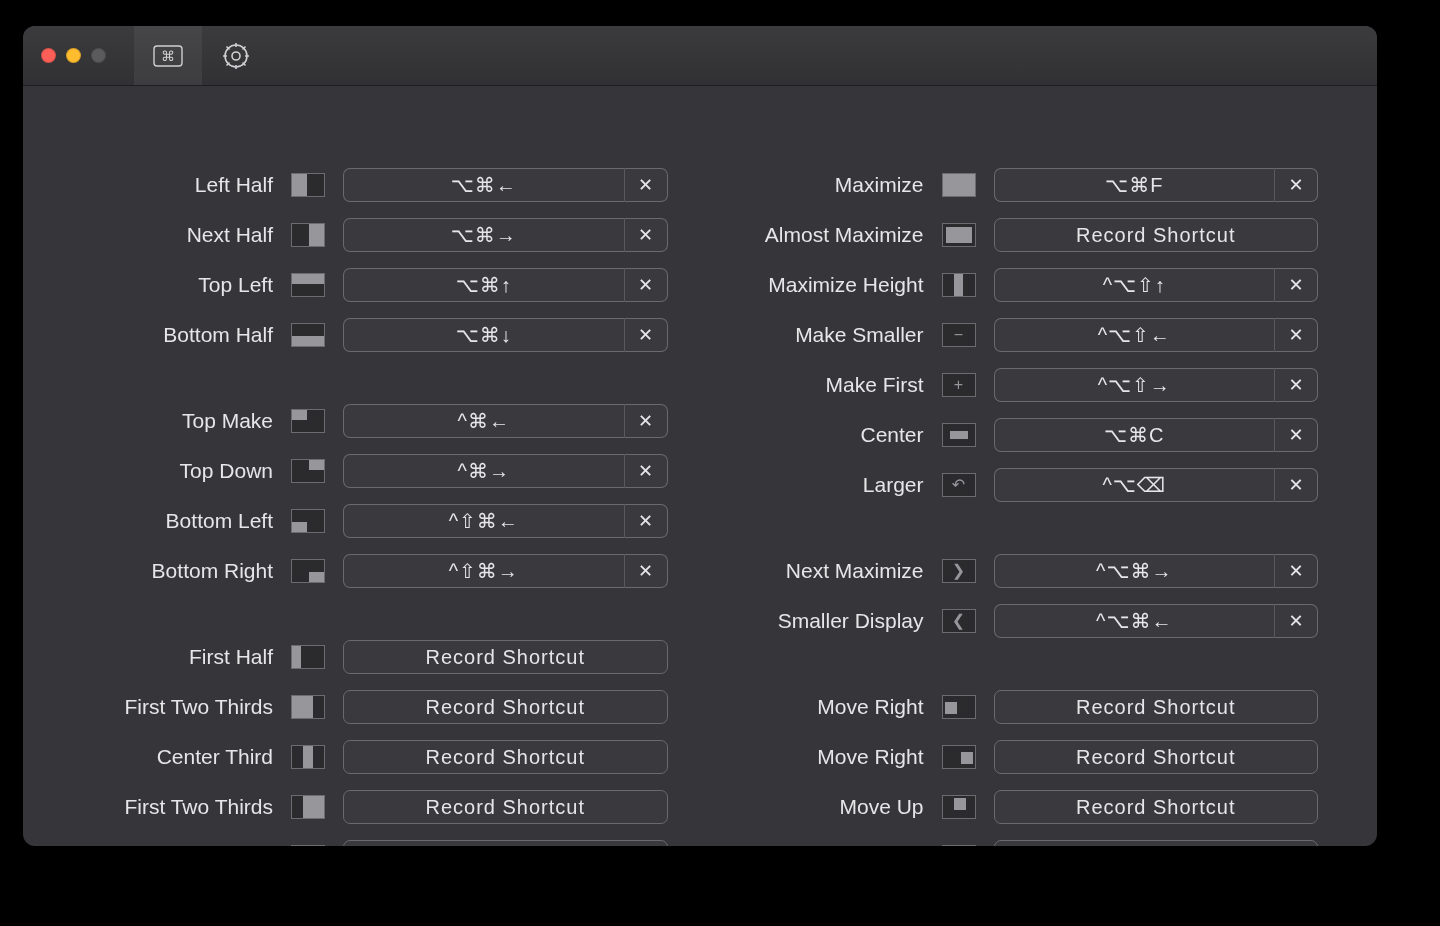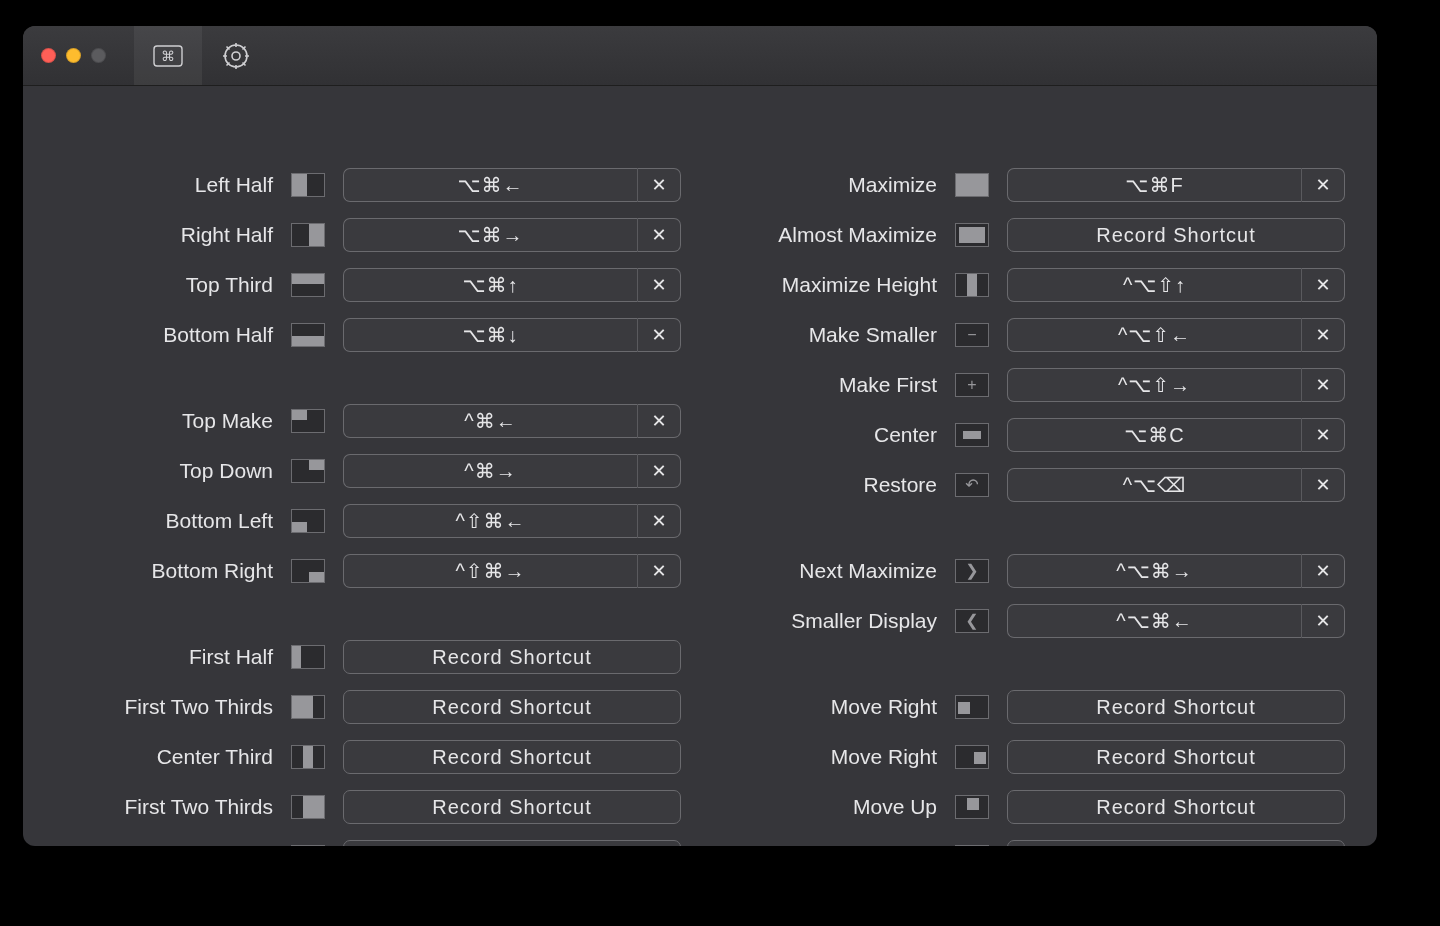--- a/index.html
+++ b/index.html
@@ -30,21 +30,21 @@
   .tab {
     width: 68px; height: 100%;
     display: flex; align-items: center; justify-content: center;
     cursor: pointer;
   }
   .tab.active { background: rgba(255,255,255,0.06); }
   .tab svg { stroke: #cfcfd2; fill: none; }
   .content {
     position: absolute;
     top: 60px; left: 0; right: 0; bottom: 0;
-    padding: 74px 32px 40px 40px;
+    padding: 74px 59px 40px 40px;
     color: #e9e9eb;
   }
   .columns { display: flex; gap: 46px; }
   .col { flex: 1; }
   .group { margin-bottom: 36px; }
   .row {
     display: flex;
     align-items: center;
     height: 50px;
     gap: 18px;
@@ -160,33 +160,33 @@
                 <div class="f" style="left:0px;top:0px;right:17px;bottom:0px"></div>
               </div>
               <div class="sc-wrap">
                 <div class="sc-btn has-clear symbolic">⌥⌘←</div>
                 <div class="clear-btn">
                   <span>✕</span>
                 </div>
               </div>
             </div>
             <div class="row">
-              <div class="label">Right Half</div>
+              <div class="label">Next Half</div>
               <div class="thumb">
                 <div class="f" style="left:17px;top:0px;right:0px;bottom:0px"></div>
               </div>
               <div class="sc-wrap">
                 <div class="sc-btn has-clear symbolic">⌥⌘→</div>
                 <div class="clear-btn">
                   <span>✕</span>
                 </div>
               </div>
             </div>
             <div class="row">
-              <div class="label">Top Third</div>
+              <div class="label">Top Left</div>
               <div class="thumb">
                 <div class="f" style="left:0px;top:0px;right:0px;bottom:12px"></div>
               </div>
               <div class="sc-wrap">
                 <div class="sc-btn has-clear symbolic">⌥⌘↑</div>
                 <div class="clear-btn">
                   <span>✕</span>
                 </div>
               </div>
             </div>
@@ -360,21 +360,21 @@
                 <div class="f" style="left:7px;top:7px;right:7px;bottom:7px"></div>
               </div>
               <div class="sc-wrap">
                 <div class="sc-btn has-clear symbolic">⌥⌘C</div>
                 <div class="clear-btn">
                   <span>✕</span>
                 </div>
               </div>
             </div>
             <div class="row">
-              <div class="label">Restore</div>
+              <div class="label">Larger</div>
               <div class="ic-center">↶</div>
               <div class="sc-wrap">
                 <div class="sc-btn has-clear symbolic">^⌥⌫</div>
                 <div class="clear-btn">
                   <span>✕</span>
                 </div>
               </div>
             </div>
           </div>
           <div class="group">

